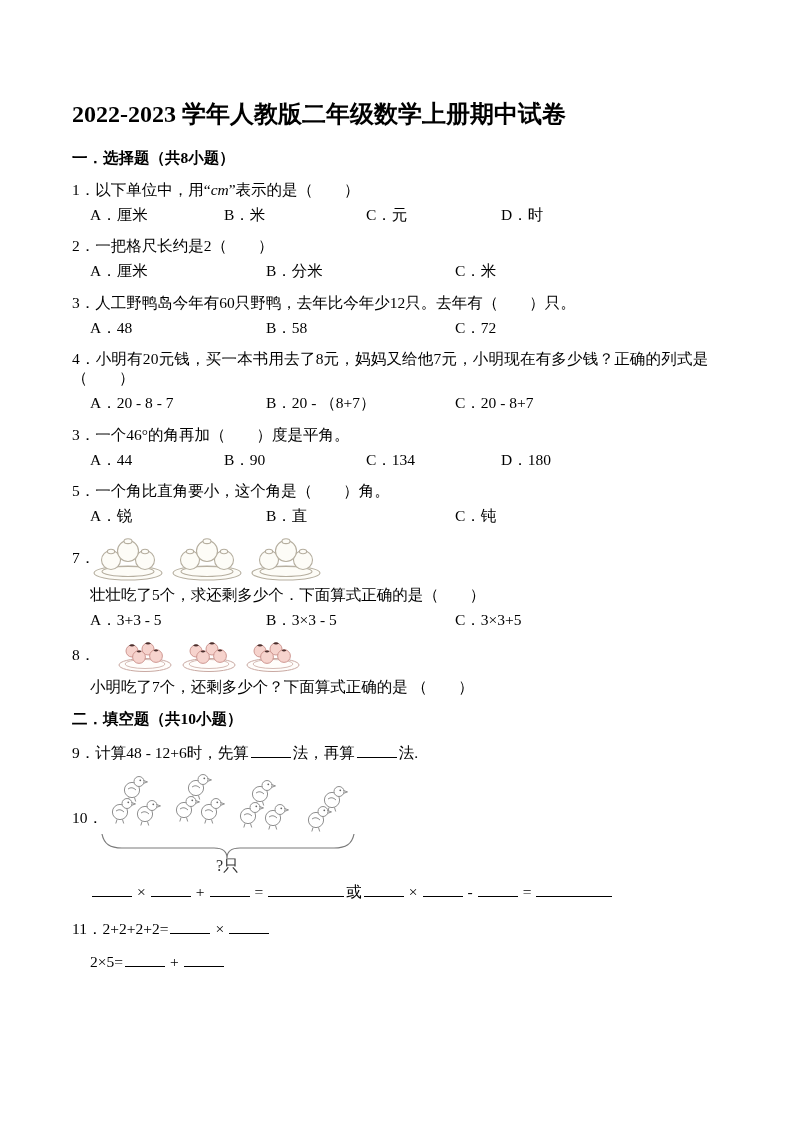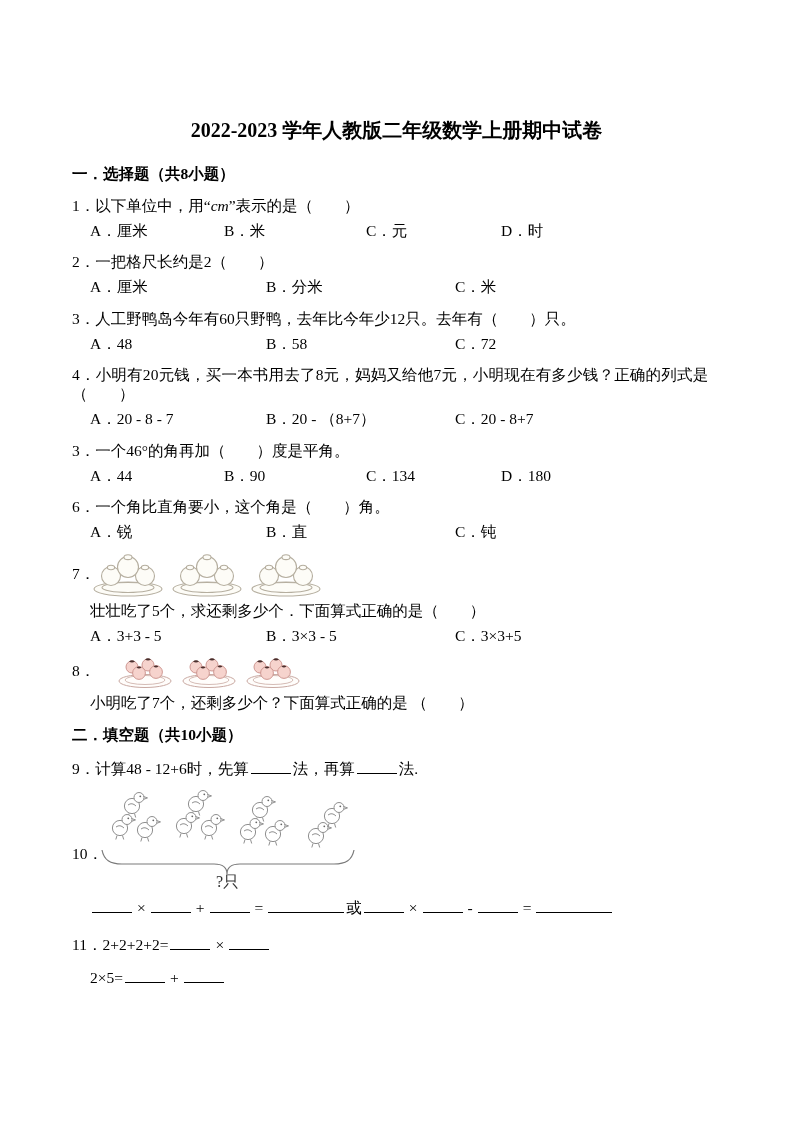--- a/index.html
+++ b/index.html
@@ -4,38 +4,38 @@
 <style>
   html,body { margin:0; padding:0; background:#ffffff; }
   .page {
     position:relative; width:793px; height:1122px; margin:0 auto;
     background:#ffffff; color:#000;
     font-family:"Liberation Serif","DejaVu Serif",serif;
     font-size:15.5px; overflow:hidden;
   }
   .content { padding:0 72px; }
   .title {
-    margin:16px; padding-top:99px; text-align:center;
-    font-size:20px; font-weight:bold; line-height:30px;
+    margin:0; padding-top:99px; 
+    font-size:24px; font-weight:bold; line-height:30px;
   }
   .sec { font-weight:bold; margin-top:19px; line-height:19px; }
   .row { margin-top:12.5px; line-height:19px; }
   .indent { padding-left:18px; }
   .opts { display:flex; margin-top:6px; line-height:19px; padding-left:18px; }
   .opts.c4 > span:nth-child(1){ width:134px; }
   .opts.c4 > span:nth-child(2){ width:142px; }
   .opts.c4 > span:nth-child(3){ width:135px; }
   .opts.c3 > span:nth-child(1){ width:176px; }
   .opts.c3 > span:nth-child(2){ width:189px; }
   .imgrow { display:flex; align-items:center; margin-top:8px; }
   .imgrow .qnum { width:26px; flex:0 0 auto; }
   .imgrow7 svg { margin-left:-6px; }
   .imgrow8 svg { margin-left:20px; }
   .q10row { display:flex; align-items:flex-start; margin-top:10px; }
-  .q10row .qnum { width:26px; flex:0 0 auto; margin-top:56px; }
+  .q10row .qnum { width:26px; flex:0 0 auto; margin-top:36px; }
   .blank {
     display:inline-block; width:40px; height:16px;
     border-bottom:1px solid #000; vertical-align:baseline; margin:0 2px;
   }
   .blank.wide { width:76px; }
   .op { margin:0 3px; }
   .eqrow { margin-top:6px; line-height:22px; }
   .tight { letter-spacing:0.2px; }
   svg text { font-family:"Liberation Serif","DejaVu Serif",serif; }
 </style>
@@ -79,21 +79,21 @@
     </div>
 
     <div class="row">3．一个46°的角再加（　　）度是平角。</div>
     <div class="opts c4">
       <span>A．44</span>
       <span>B．90</span>
       <span>C．134</span>
       <span>D．180</span>
     </div>
 
-    <div class="row">6．一个角比直角要小，这个角是（　　）角。</div>
+    <div class="row">5．一个角比直角要小，这个角是（　　）角。</div>
     <div class="opts c3">
       <span>A．锐</span>
       <span>B．直</span>
       <span>C．钝</span>
     </div>
 
     <div class="imgrow imgrow7">
       <span class="qnum">7．</span>
       <svg width="232" height="50" viewBox="0 0 232 50">
         <defs>

